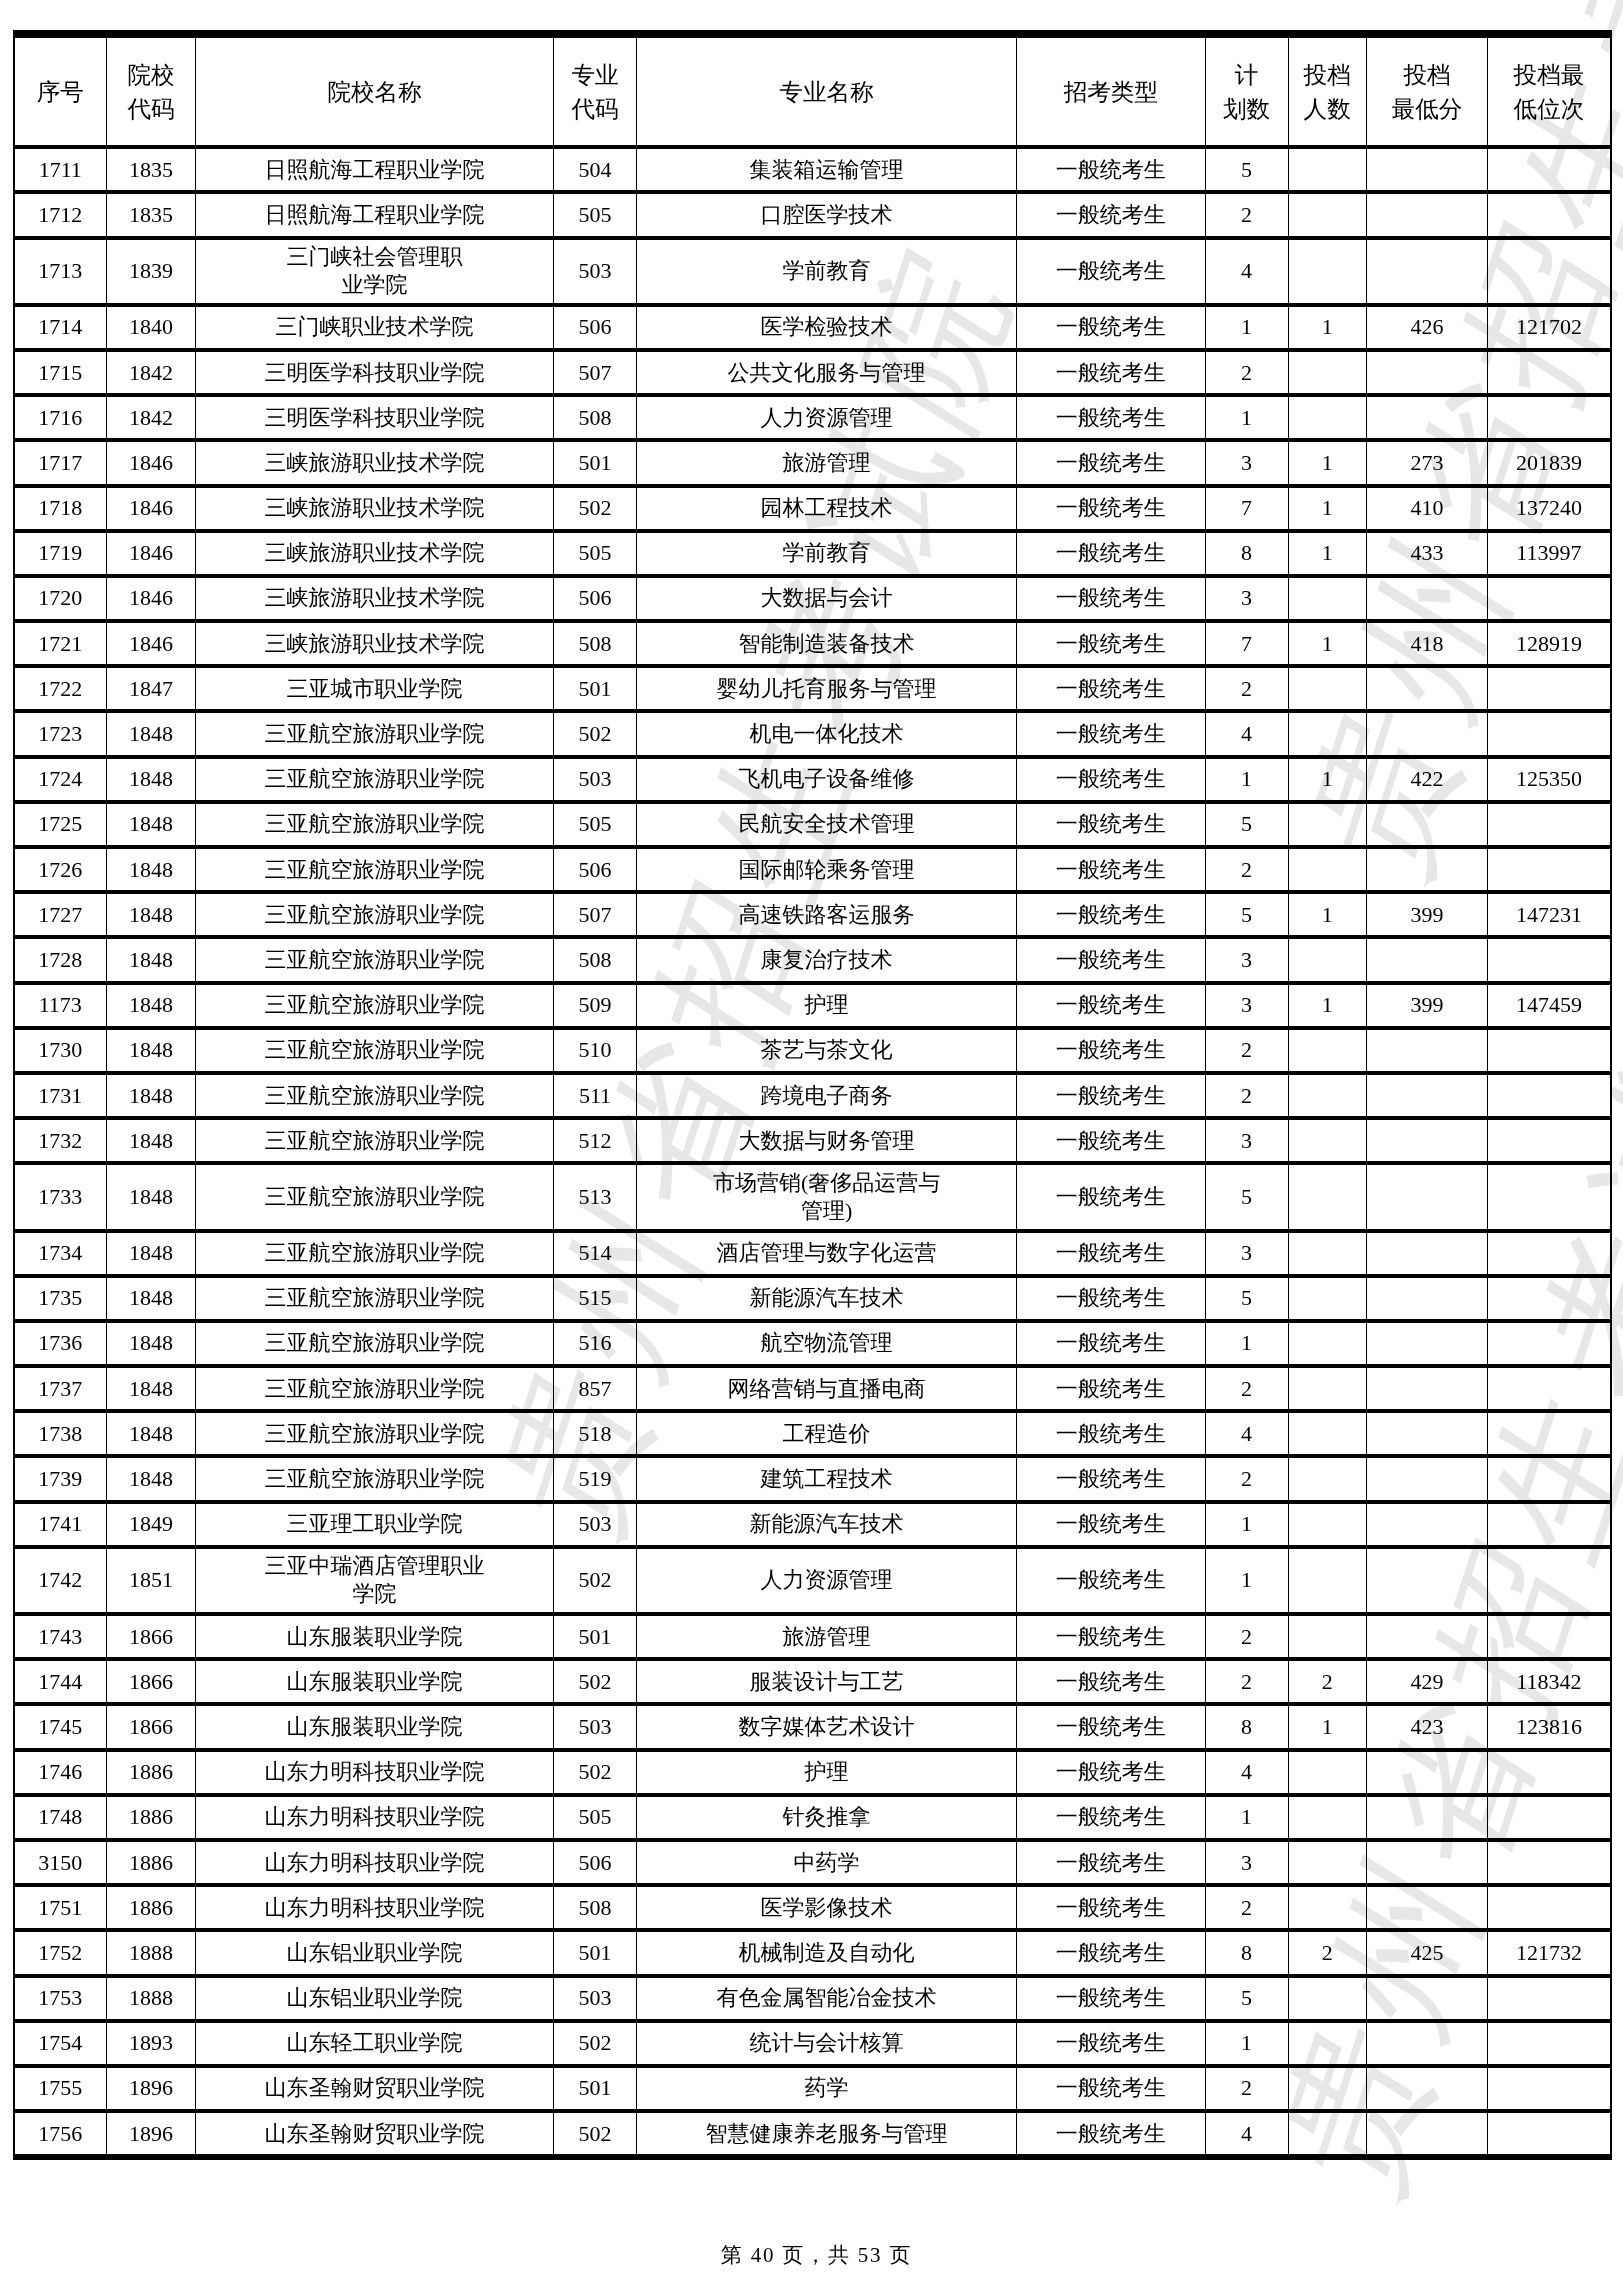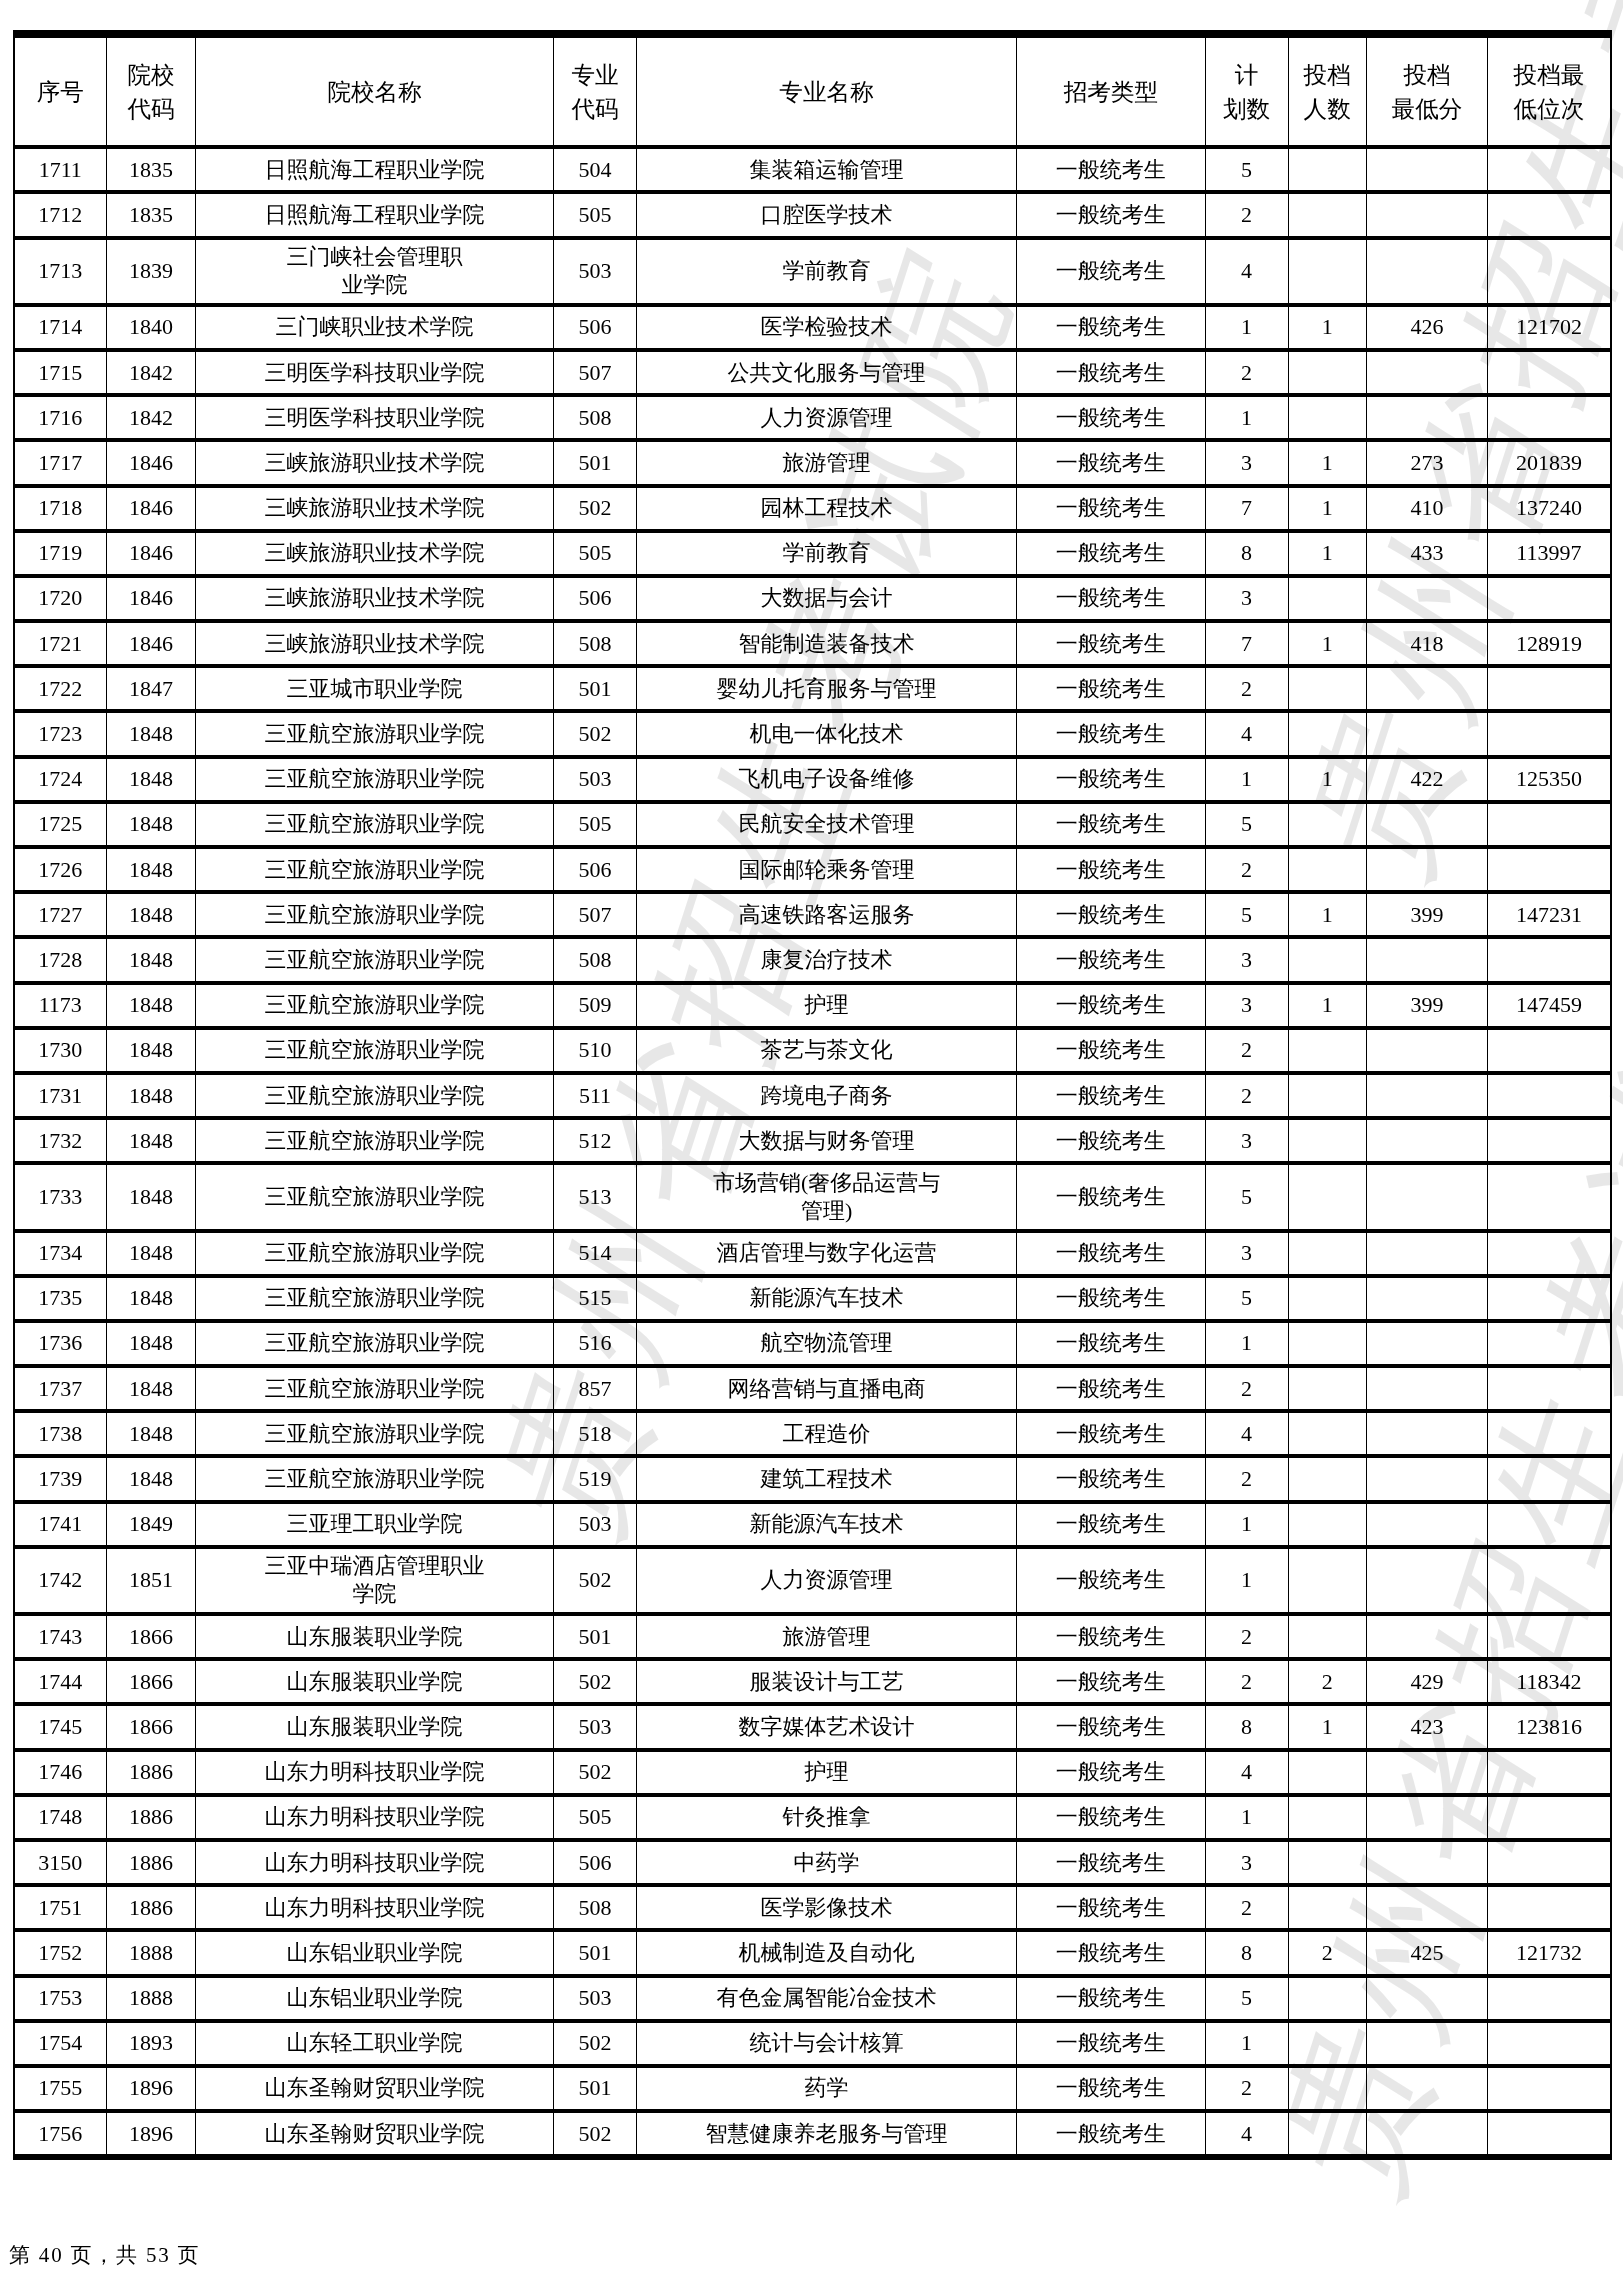--- a/index.html
+++ b/index.html
@@ -69,21 +69,21 @@
     line-height: 28px;
   }
 
   
   .page-footer {
     position: absolute;
     left: 9px;
     right: 0;
     top: 2241px;
     z-index: 2;
-    text-align: left;
+    text-align: center;
     font-size: 21px;
     letter-spacing: 1.8px;
   }
 </style>
 </head>
 <body>
 
 <div class="wm wm1">贵州省招生考试院</div>
 <div class="wm wm2">贵州省招生考试院</div>
 <div class="wm wm3">贵州省招生考试院</div>

